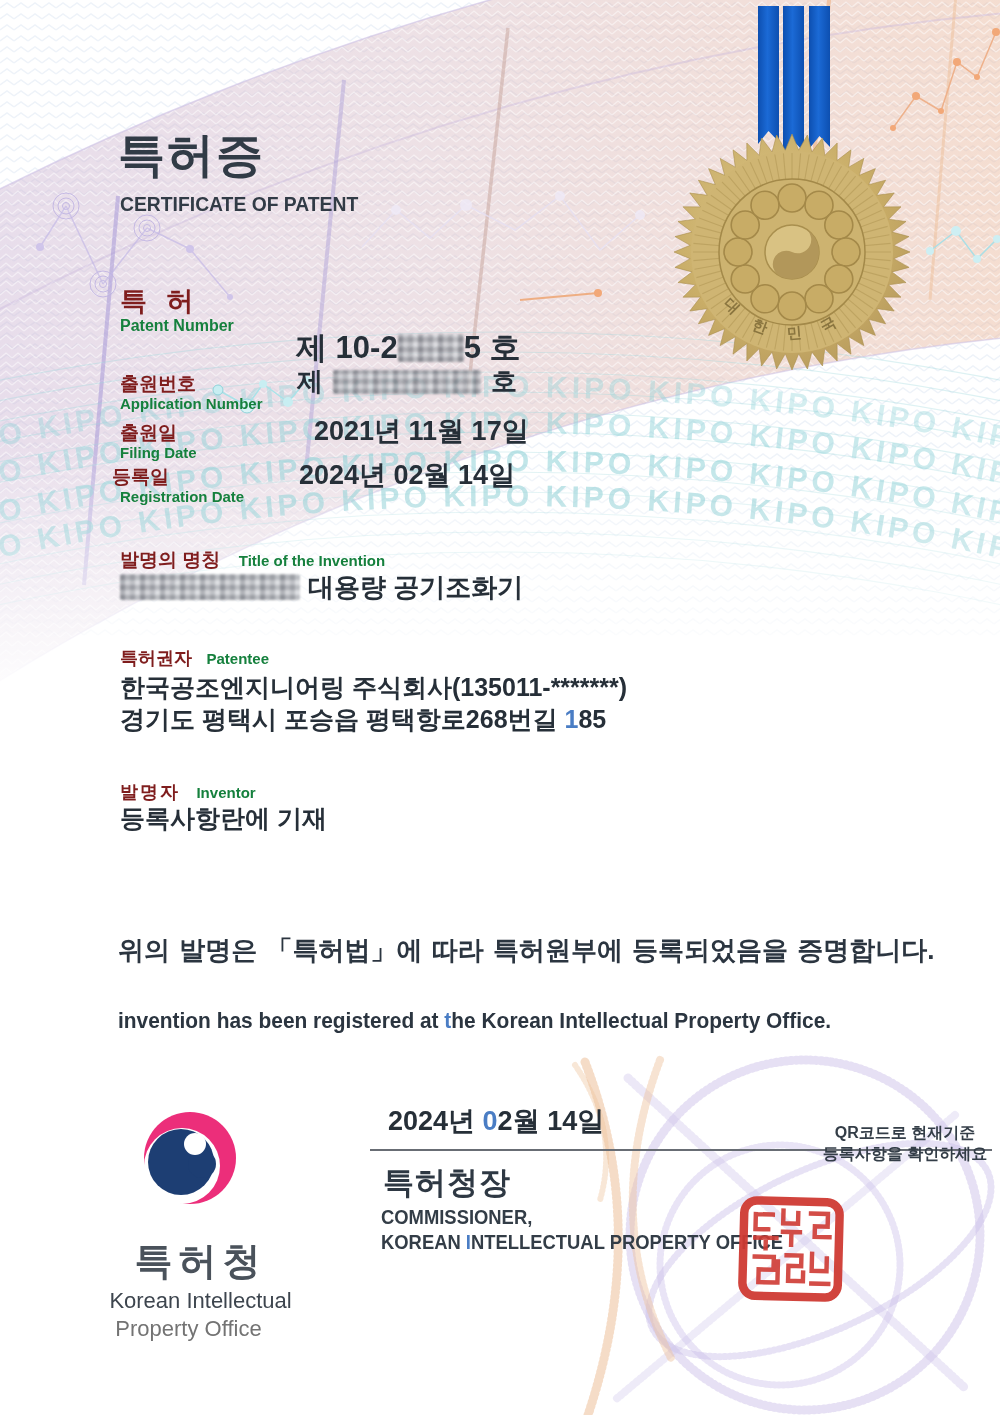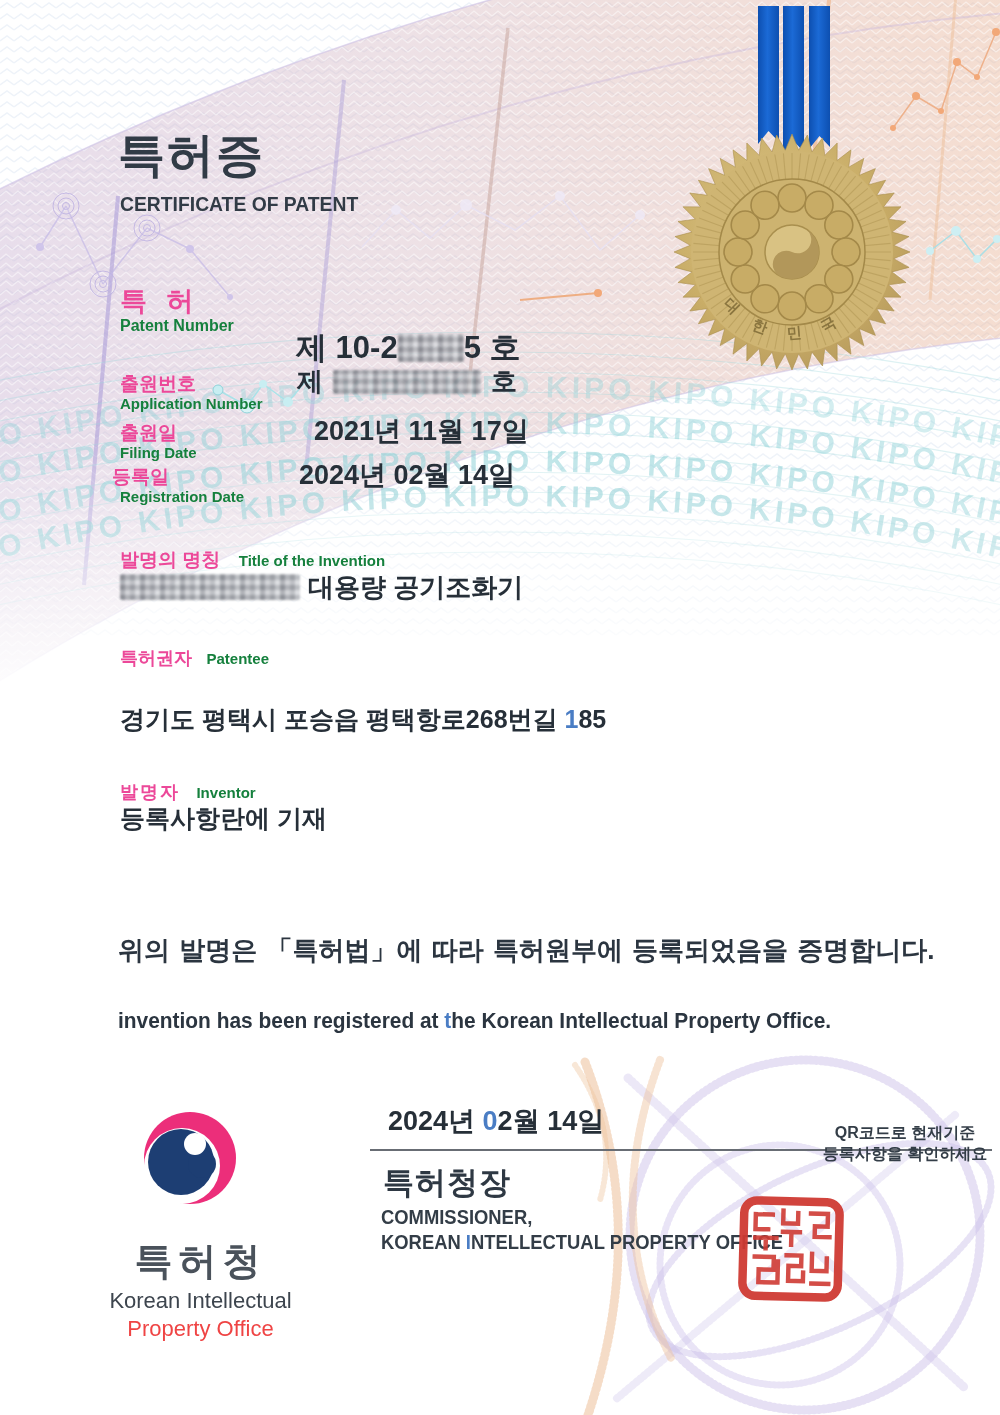--- a/index.html
+++ b/index.html
@@ -4,21 +4,21 @@
 <style>
   html,body{margin:0;padding:0;background:#ffffff;}
   .page{position:relative;width:1000px;height:1415px;background:#ffffff;overflow:hidden;
         font-family:"Liberation Sans","DejaVu Sans",sans-serif;color:#2c3742;}
   svg.bg{position:absolute;left:0;top:0;z-index:0;}
   .ribbon{position:absolute;top:6px;width:21px;z-index:2;
           background:linear-gradient(90deg,#0d4fb0,#1b6ad6 45%,#0d4fb0);
           clip-path:polygon(0 0,100% 0,100% calc(100% - 2px),50% calc(100% - 13px),0 100%);}
   .medal-svg{position:absolute;left:667px;top:127px;width:250px;height:250px;z-index:3;}
   .txt{position:absolute;z-index:5;white-space:nowrap;}
-  .k-label{font-weight:700;color:#ec4899;text-align:right;}
+  .k-label{font-weight:700;color:#7f1d1d;text-align:right;}
   .e-label{font-weight:700;color:#15803d;}
   .value{font-weight:600;color:#262f38;}
   .cond{display:inline-block;transform:scaleX(.92);transform-origin:left center;}
   .blue-char{color:#4a7dc4;}
   .redact{display:inline-block;vertical-align:-4px;border-radius:2px;opacity:.85;filter:blur(1.1px);
     background:
       repeating-linear-gradient(0deg, rgba(88,92,100,.30) 0 5px, rgba(214,216,220,.30) 5px 10px),
       repeating-linear-gradient(90deg,#8d9097 0 5px,#c6c8cd 5px 10px,#a4a7ad 10px 15px,#d8dade 15px 20px);}
   .rule{position:absolute;z-index:4;border-top:2px solid #686d74;}
   .seal-svg{position:absolute;left:738px;top:1192px;width:106px;height:114px;z-index:6;transform:rotate(1.5deg);}
@@ -308,20 +308,21 @@
     <span class="e-label" style="font-size:15px;font-weight:600;margin-left:14px;">Title of the Invention</span>
   </div>
   <div class="txt value" style="left:120px;top:570px;font-size:26px;">
     <span class="redact" style="width:180px;height:26px;margin:0 8px 0 0;"></span><span>대용량 공기조화기</span>
   </div>
 
   <div class="txt" style="left:120px;top:646px;">
     <span class="k-label" style="font-size:18px;font-weight:600;">특허권자</span>
     <span class="e-label" style="font-size:15px;font-weight:600;margin-left:10px;">Patentee</span>
   </div>
+  <div class="txt value" style="left:120px;top:671px;font-size:25px;">한국공조엔지니어링 주식회사(135011-*******)</div>
   <div class="txt value" style="left:120px;top:703px;font-size:25px;">
     <span>경기도 평택시 포승읍 평택항로268번길 </span><span class="blue-char">1</span><span>85</span>
   </div>
 
   <div class="txt" style="left:120px;top:780px;">
     <span class="k-label" style="font-size:18px;font-weight:600;letter-spacing:2px;">발명자</span>
     <span class="e-label" style="font-size:15px;font-weight:600;margin-left:12px;">Inventor</span>
   </div>
   <div class="txt value" style="left:120px;top:802px;font-size:25px;">등록사항란에 기재</div>
 
@@ -363,15 +364,15 @@
 
   <svg class="logo-svg" viewBox="0 0 120 120">
     <circle cx="60" cy="58" r="46" fill="#ec2e7a"></circle>
     <circle cx="52" cy="66" r="38" fill="#ffffff"></circle>
     <circle cx="51" cy="62" r="33" fill="#1d3e73"></circle>
     <circle cx="72" cy="64" r="14" fill="#1d3e73"></circle>
     <circle cx="65" cy="44" r="11" fill="#ffffff"></circle>
   </svg>
   <div class="txt" style="left:108px;top:1236px;width:185px;text-align:center;font-size:38px;font-weight:800;letter-spacing:6px;color:#4a525b;">특허청</div>
   <div class="txt" style="left:88px;top:1288px;width:225px;text-align:center;font-size:22px;font-weight:500;color:#3d454e;">Korean Intellectual</div>
-  <div class="txt" style="left:88px;top:1316px;width:225px;text-align:center;font-size:22px;font-weight:500;color:#ef4444;">Property Office</div>
+  <div class="txt" style="left:76px;top:1316px;width:225px;text-align:center;font-size:22px;font-weight:500;color:#737373;">Property Office</div>
 
 </div>
 
 </body></html>

